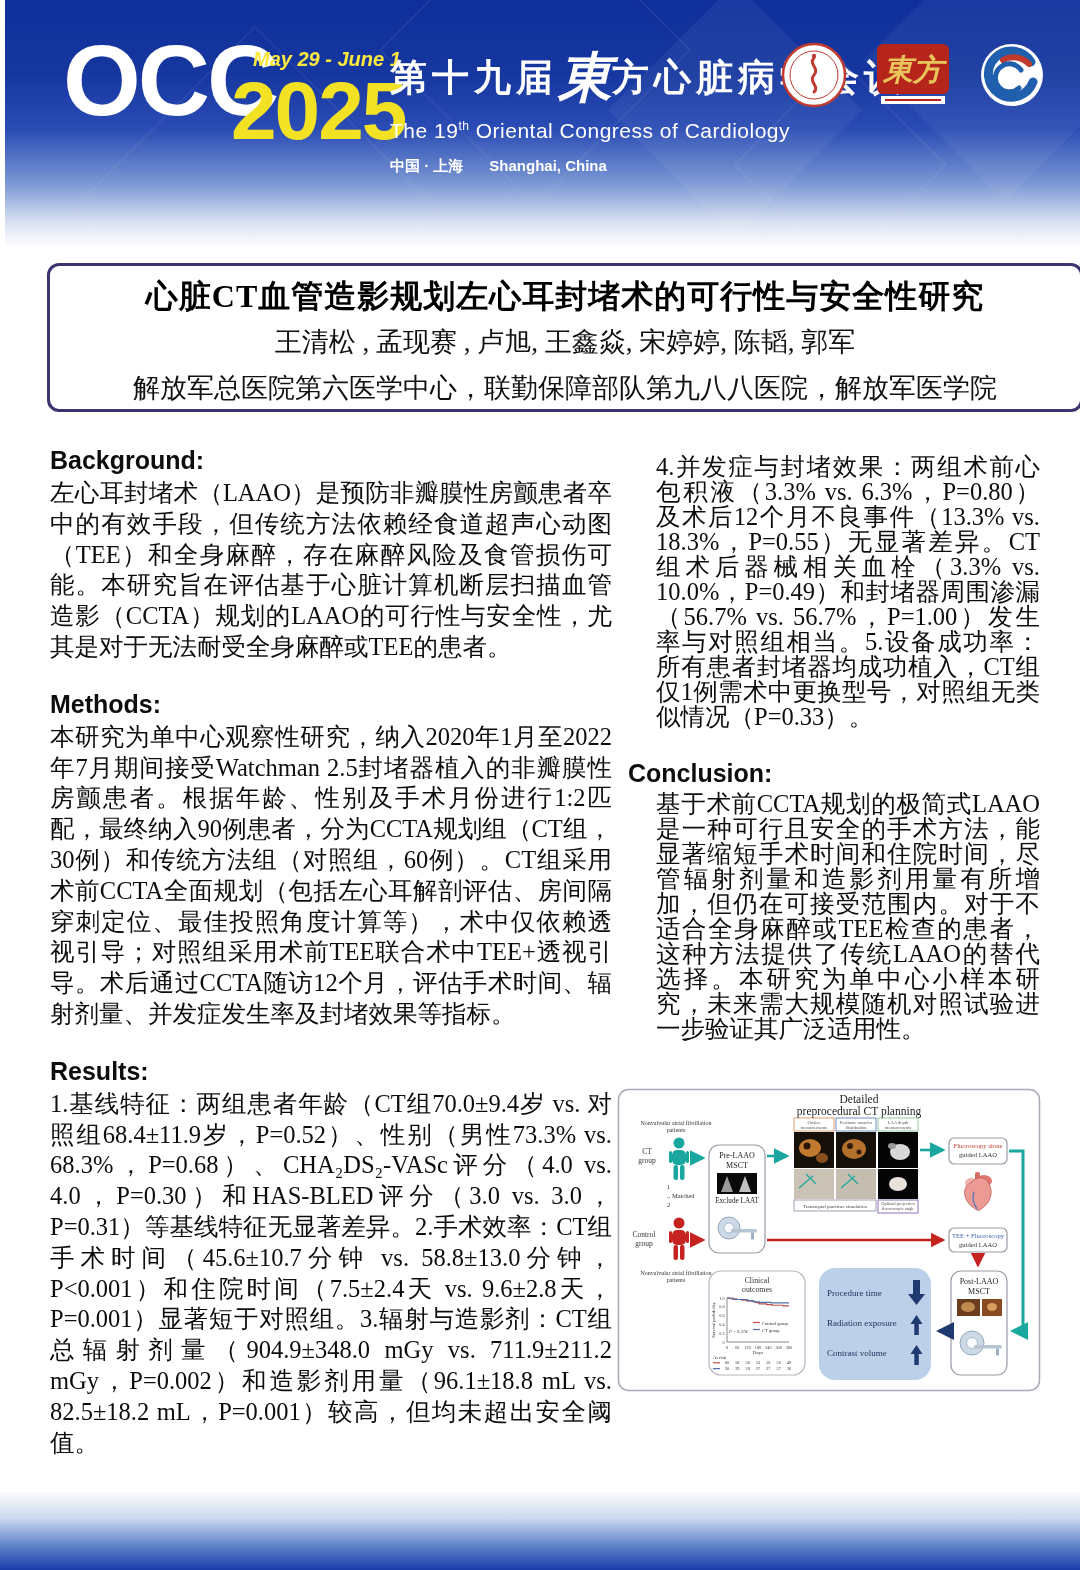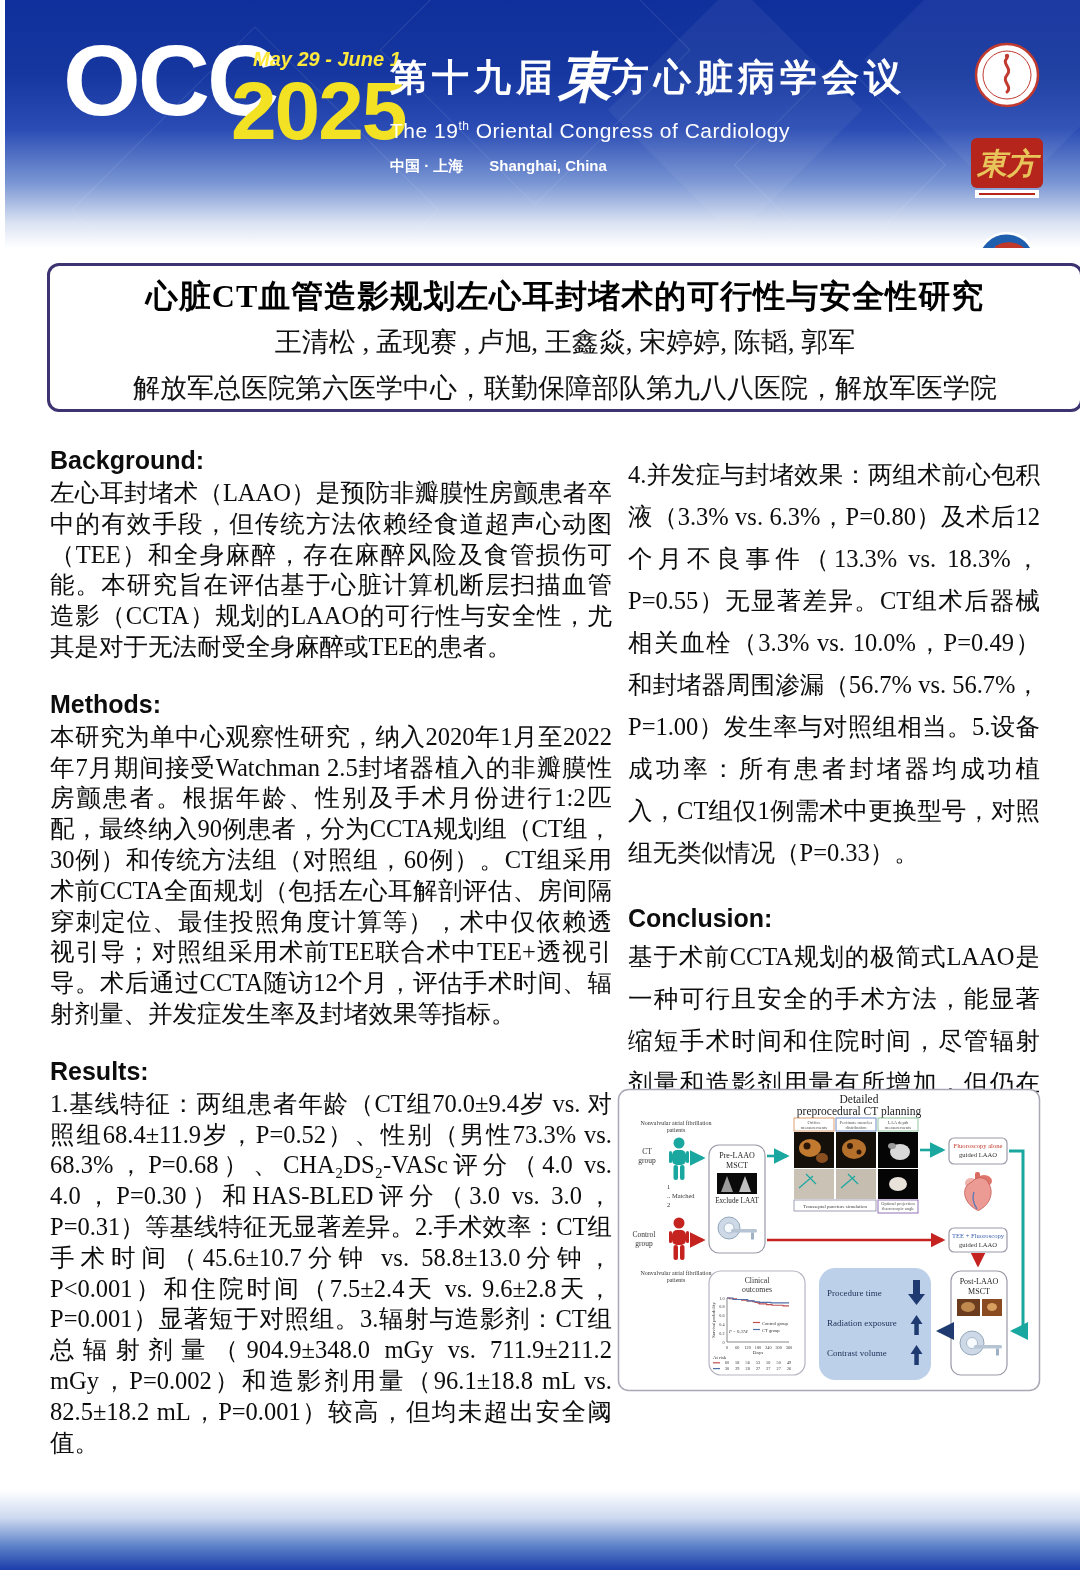--- a/index.html
+++ b/index.html
@@ -24,39 +24,39 @@
   .dates{ position:absolute; left:190px; top:18px; font-size:20px; font-weight:700; font-style:italic; color:#ffe93c; white-space:nowrap;}
   .year{ position:absolute; left:168px; top:40px; font-size:82px; line-height:82px; font-weight:900; color:#f3e224; letter-spacing:-2px;}
   .congress{ position:absolute; left:385px; top:42px; color:#ffffff;
     font-family:"Liberation Sans","DejaVu Sans",sans-serif; }
   .congress-cn{ font-size:37px; font-weight:700; letter-spacing:5px; white-space:nowrap;}
   .congress-cn .dong{ font-size:54px; font-family:"Liberation Serif",serif; font-style:italic; letter-spacing:0; vertical-align:-6px;}
   .congress-en{ margin-top:4px; font-size:21px; font-weight:400; letter-spacing:0.5px;}
   .congress-en sup{ font-size:12px; }
   .congress-loc{ margin-top:14px; font-size:15px; font-weight:700; }
   .congress-loc .loc-en{ margin-left:26px; }
-  .logos{ position:absolute; right:40px; top:42px; display:flex; gap:28px; align-items:center;flex-direction:column;}
+  .logos{ position:absolute; right:40px; top:42px; display:flex; gap:28px; align-items:center;}
   
   .title-box{
     position:absolute; left:47px; top:263px; width:1036px; height:149px;
     background:#ffffff; border:3px solid #3c3370; border-radius:12px;
     text-align:center; padding-top:9px;
   }
   .paper-title{ font-size:32px; font-weight:700; color:#000; letter-spacing:1px;}
   .paper-authors{ font-size:27px; margin-top:5px; color:#111;}
   .paper-affil{ font-size:27px; margin-top:10px; color:#111;}
   
   .col-left{ position:absolute; left:50px; top:446px; width:562px; }
   .col-right{ position:absolute; left:628px; top:446px; width:412px; }
   h2.sec{ font-family:"Liberation Sans","DejaVu Sans",sans-serif; font-size:25px; font-weight:700; color:#0d0d0d; margin-bottom:3px;}
   .col-left h2.sec + p, .col-right h2.sec + p { margin-top:2px; }
   .col-left h2.m{ margin-top:27px; }
   .col-right h2.m{ margin-top:30px; }
   p.body{ font-size:24.5px; line-height:30.8px; text-align:justify; color:#0d0d0d; }
-  .col-right p.body{ line-height:42px; }
+  .col-right p.body{ line-height:25px;margin-left:28px; }
   
   .figure-wrap{ position:absolute; left:617px; top:1088px; width:424px; height:304px; }
   svg text{ font-family:"Liberation Serif","DejaVu Serif",serif; }
   
   .footer{
     position:absolute; left:0; bottom:0; width:1080px; height:80px;
     background:linear-gradient(180deg,rgba(255,255,255,0) 0%,#cdd9ef 35%,#5d82c8 70%,#1c3daa 100%);
   }
 </style>
 </head>

